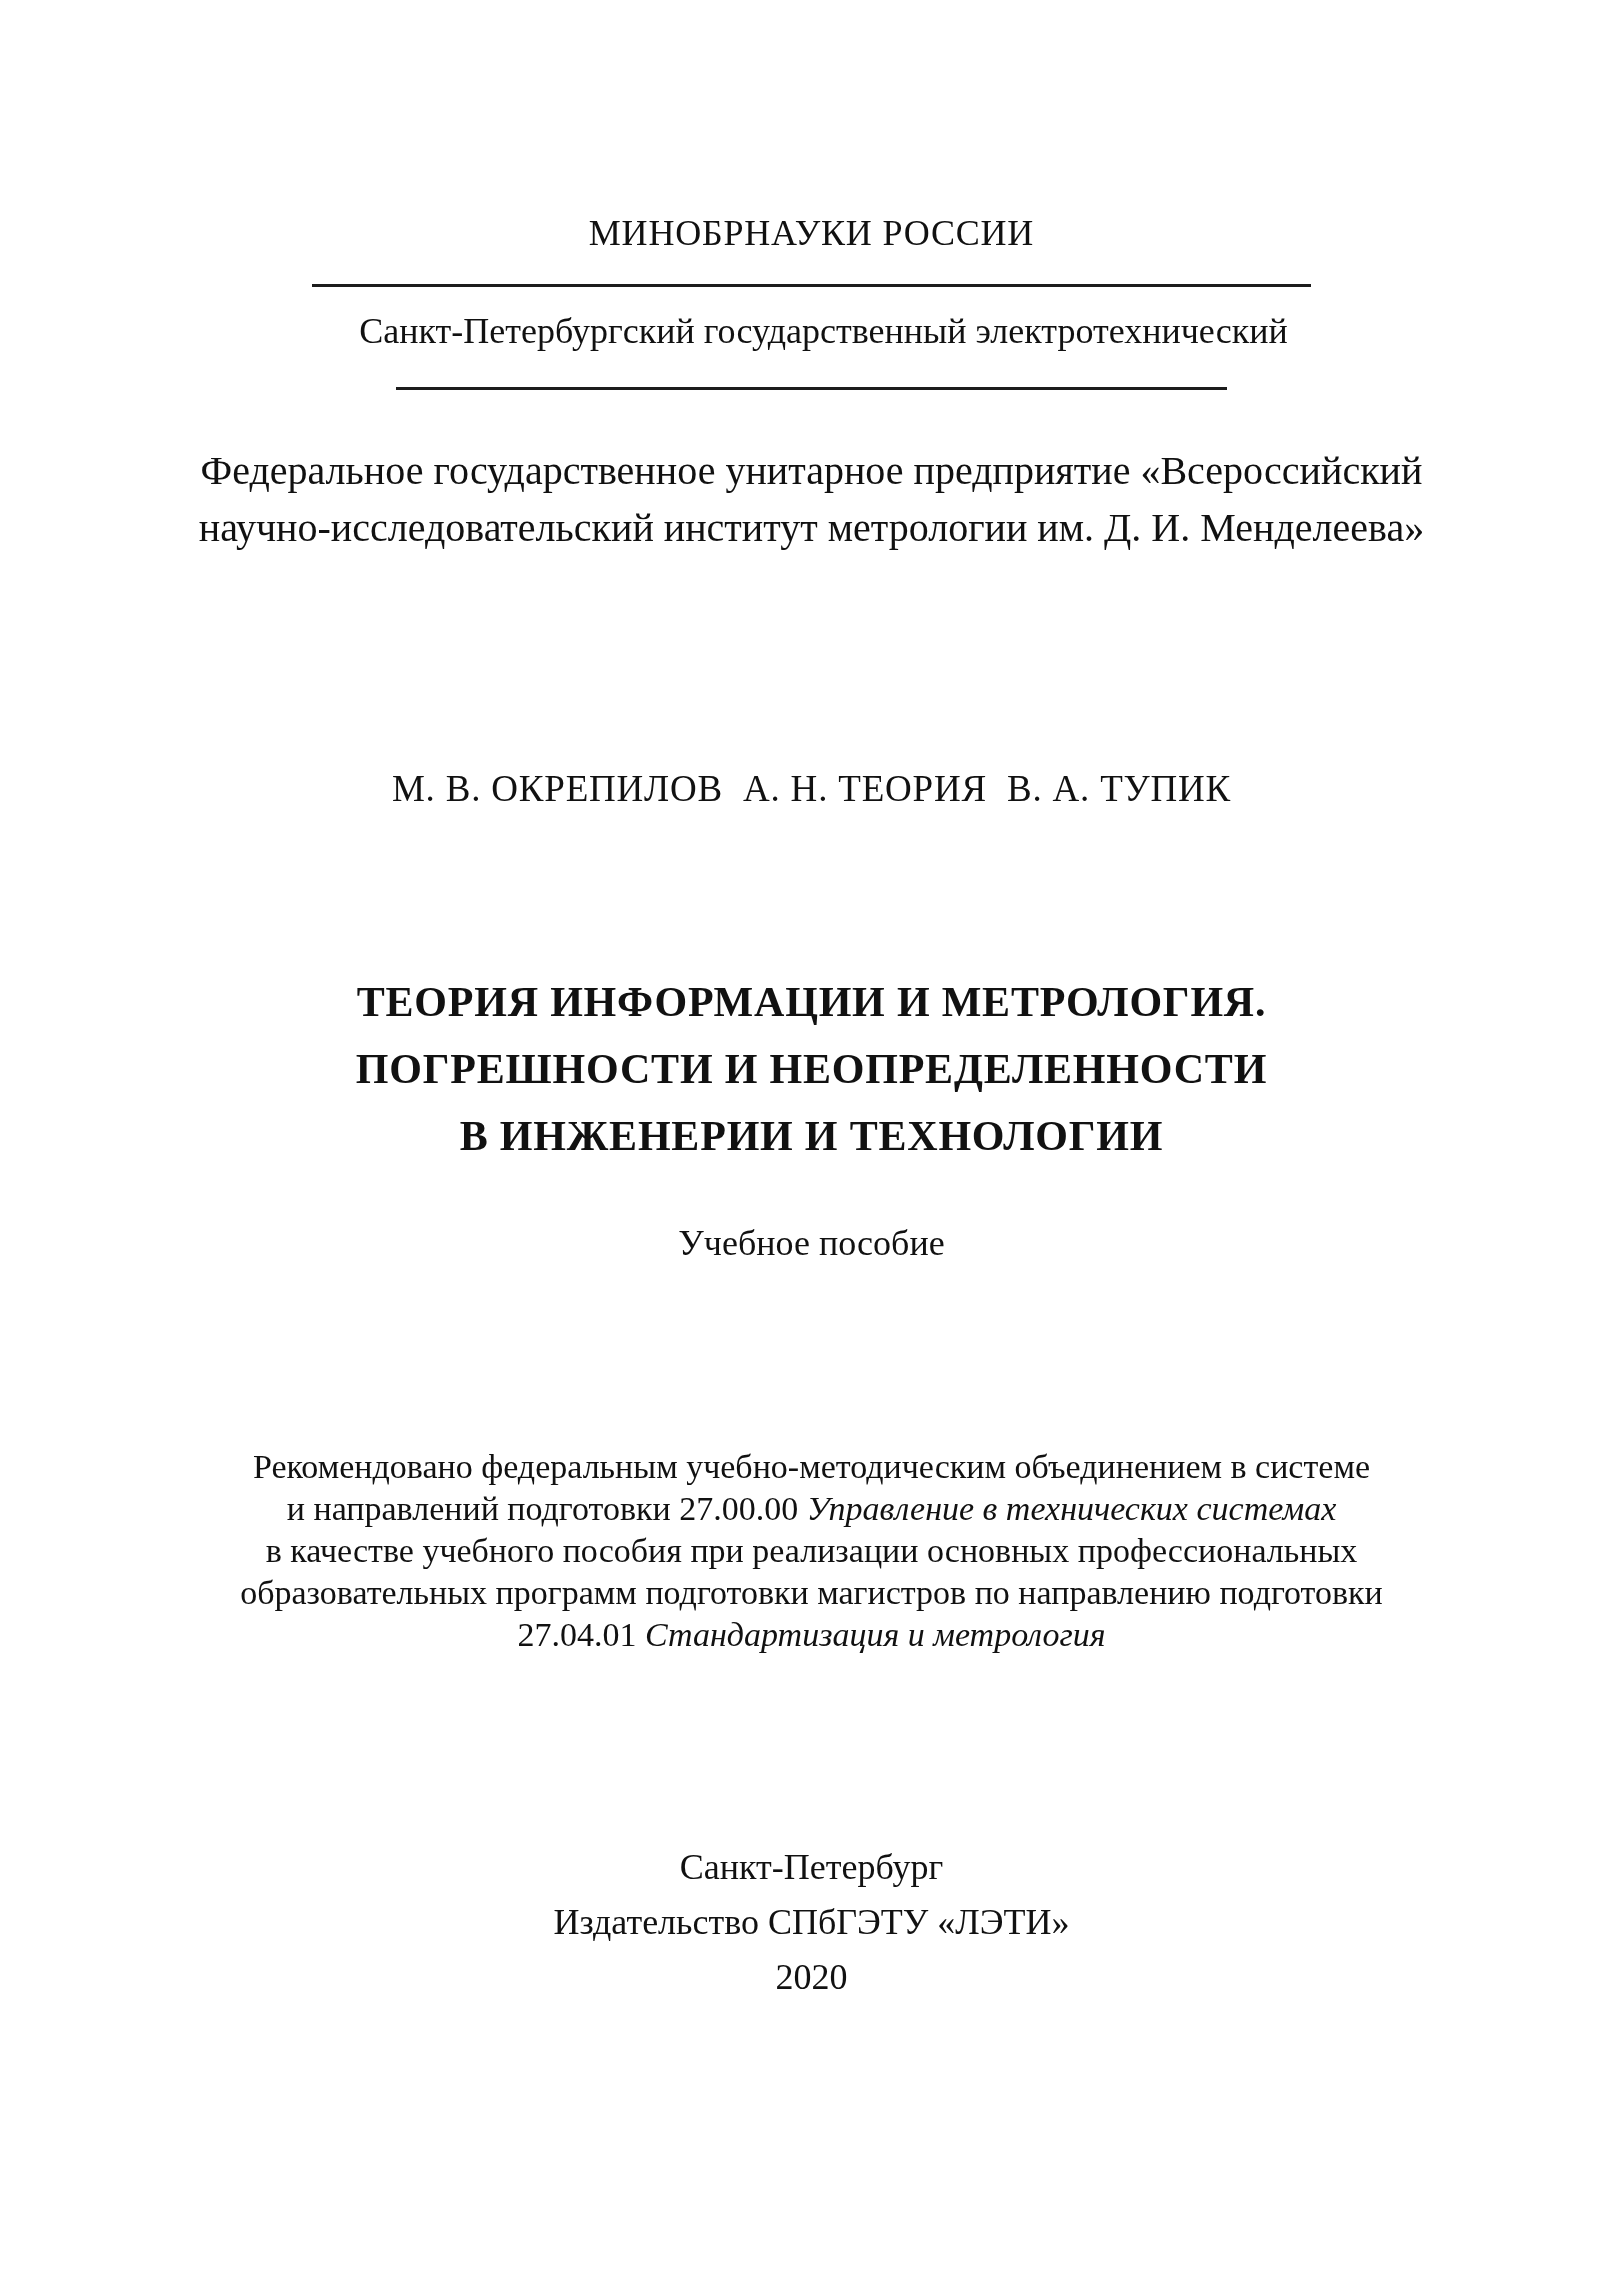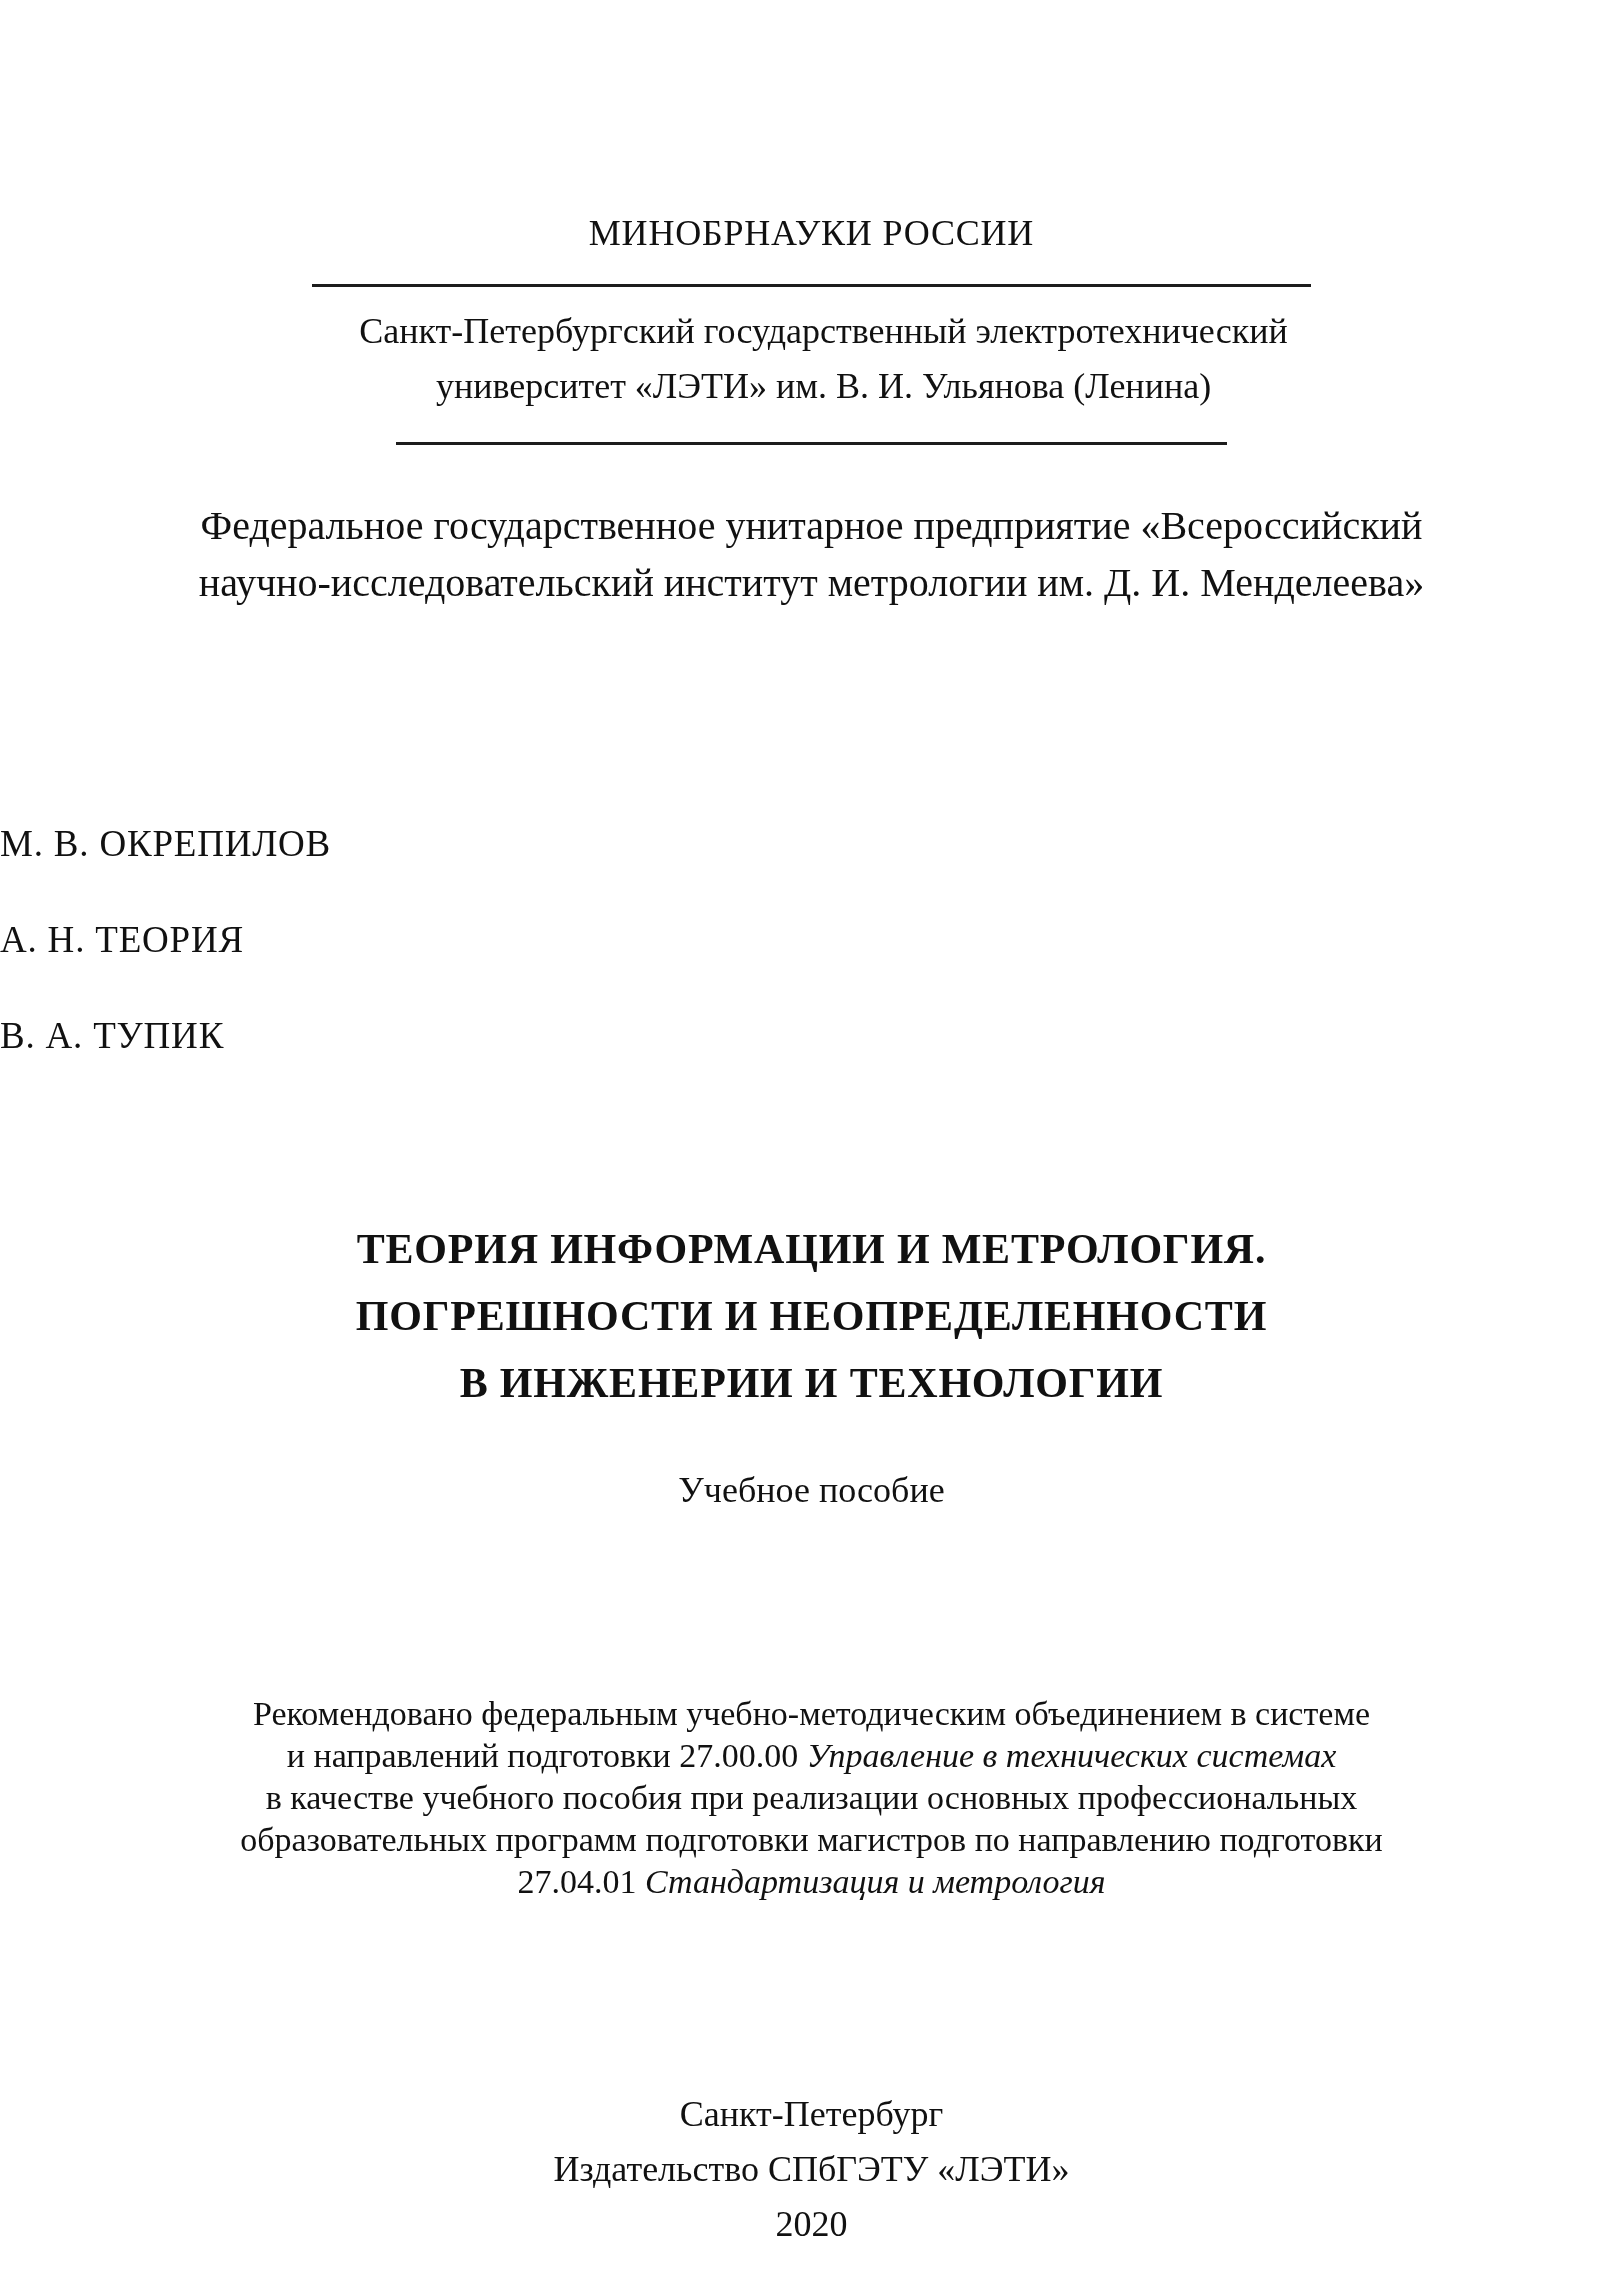--- a/index.html
+++ b/index.html
@@ -49,23 +49,22 @@
     margin-top: 52px;
     font-size: 40px;
     line-height: 57px;
   }
   .authors {
     margin-top: 207px;
     font-size: 37px;
     line-height: 52px;
     display: flex;
     justify-content: center;
-    gap: 44px;
+    gap: 20px;
     letter-spacing: 0.8px;
-    flex-direction: column;
   }
   .book-title {
     margin-top: 154px;
     font-size: 42px;
     line-height: 67px;
     font-weight: bold;
     letter-spacing: 0.8px;
   }
   .subtitle {
     margin-top: 47px;
@@ -90,21 +89,20 @@
 <body>
 
 <div class="page">
 
   <div class="ministry centered">МИНОБРНАУКИ РОССИИ</div>
 
   <div class="divider divider-1"></div>
 
   <div class="university centered">
     <div>Санкт-Петербургский государственный электротехнический</div>
-    <div>университет «ЛЭТИ» им. В. И. Ульянова (Ленина)</div>
   </div>
 
   <div class="divider divider-2"></div>
 
   <div class="enterprise centered">
     <div>Федеральное государственное унитарное предприятие «Всероссийский</div>
     <div>научно-исследовательский институт метрологии им. Д. И. Менделеева»</div>
   </div>
 
   <div class="authors">

